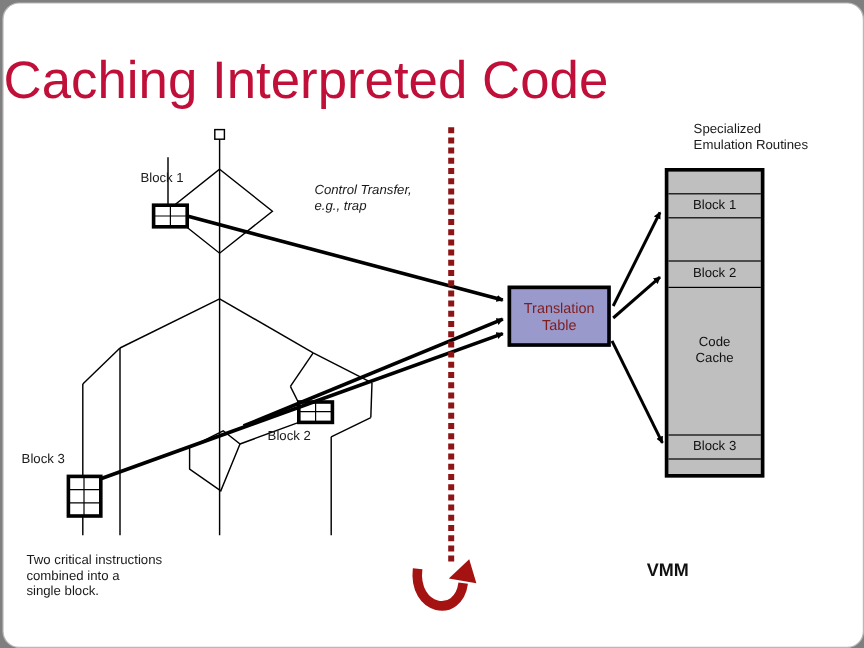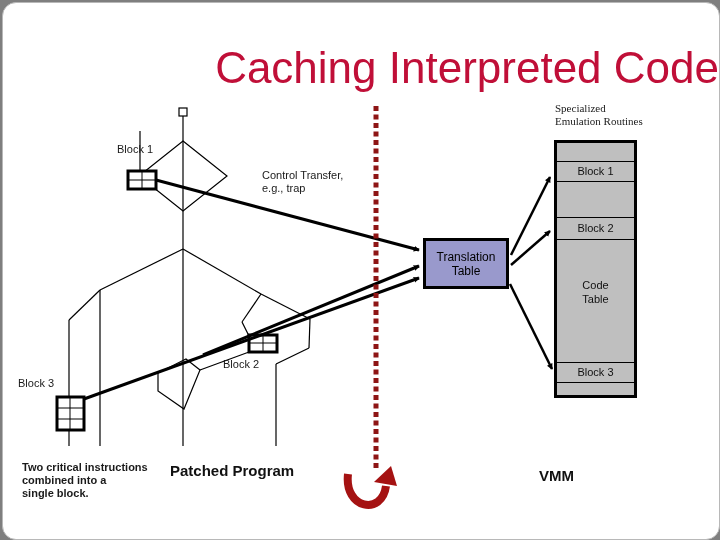--- a/index.html
+++ b/index.html
@@ -15,35 +15,35 @@
     color:#000;
   }
   .abs{position:absolute;}
   .note{
     font-size:11px;line-height:13px;
     white-space:pre-line;
     color:#1a1a1a;
   }
   .slide-title{
     position:absolute;left:0;top:42px;width:100%;
-    text-align:right;
+    text-align:left;
     font-size:44px;line-height:46px;
     color:var(--title-color,#c00f38);
     letter-spacing:0px;
   }
   .bold-label{font-size:15px;font-weight:bold;color:#111;}
   svg{position:absolute;left:0;top:0;}
   .ttable{
     left:420px;top:235px;width:86px;height:51px;
     background:var(--table-fill,#9999cc);
     border:3px solid #000;
     box-sizing:border-box;
     display:flex;align-items:center;justify-content:center;
     text-align:center;
-    font-size:12px;line-height:14px;color:#000000;
+    font-size:12px;line-height:14px;color:#7f1d1d;
     white-space:pre-line;
   }
   .cache{
     left:551px;top:137px;width:83px;height:258px;
     background:var(--cache-fill,#bfbfbf);
     border:3px solid #000;
     box-sizing:border-box;
   }
   .cache .divider{position:absolute;left:0;width:77px;height:1px;background:#000;}
   .cache .row{
@@ -127,51 +127,50 @@
       <line x1="373" y1="103" x2="373" y2="466" stroke="#8e1515" stroke-width="5" stroke-dasharray="5 3.5"></line>
     </g>
     <g>
       <path d="M 345,471 C 341,506 379,513 383,483" stroke="#a51212" stroke-width="8" fill="none"></path>
       <polygon points="388,463 371,479 394,483" fill="#a51212"></polygon>
     </g>
   </svg>
 
   <div class="slide-title">Caching Interpreted Code</div>
 
-  <div class="abs note" style="left:552px;top:99px;font-family:Liberation Serif, serif;">Specialized
+  <div class="abs note" style="left:575px;top:99px;">Specialized
 Emulation Routines</div>
 
   <div class="abs note" style="left:114px;top:140px;">Block 1</div>
 
 
-  <div class="abs note" style="left:259px;top:166px;">Control Transfer,
+  <div class="abs note" style="left:259px;top:150px;font-style:italic;">Control Transfer,
 e.g., trap</div>
 
   <div class="abs note" style="left:220px;top:355px;">Block 2</div>
 
   <div class="abs note" style="left:15px;top:374px;">Block 3</div>
 
-  <div class="abs note" style="left:19px;top:458px;font-weight:bold;">Two critical instructions
+  <div class="abs note" style="left:19px;top:458px;">Two critical instructions
 combined into a
 single block.</div>
 
-  <div class="abs bold-label" style="left:167px;top:459px;">Patched Program</div>
 
   <div class="abs bold-label" style="left:536px;top:464px;">VMM</div>
 
   <div class="abs ttable">Translation
 Table</div>
 
   <div class="abs cache">
     <div class="divider" style="top:18px;"></div>
     <div class="divider" style="top:38px;"></div>
     <div class="divider" style="top:74px;"></div>
     <div class="divider" style="top:96px;"></div>
     <div class="divider" style="top:219px;"></div>
     <div class="divider" style="top:239px;"></div>
     <div class="row" style="top:18px;height:20px;">Block 1</div>
     <div class="row" style="top:74px;height:22px;">Block 2</div>
     <div class="row" style="top:219px;height:20px;">Block 3</div>
     <div class="cache-label">Code
-Table</div>
+Cache</div>
   </div>
 
 </div>
 
 </body></html>

